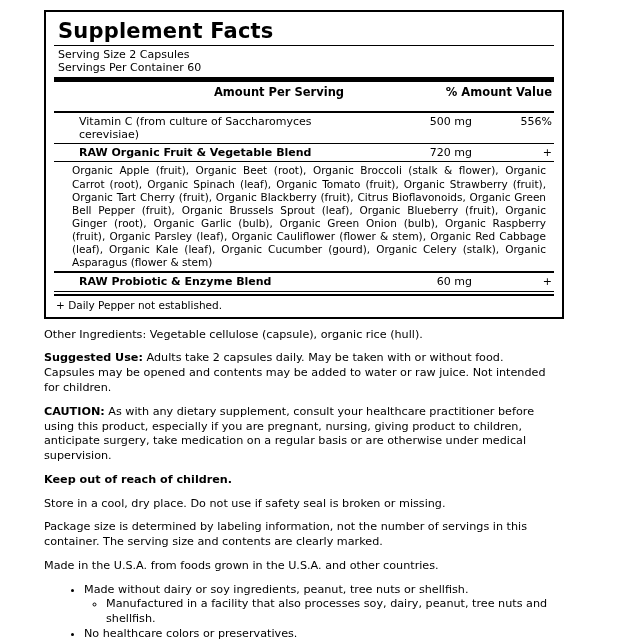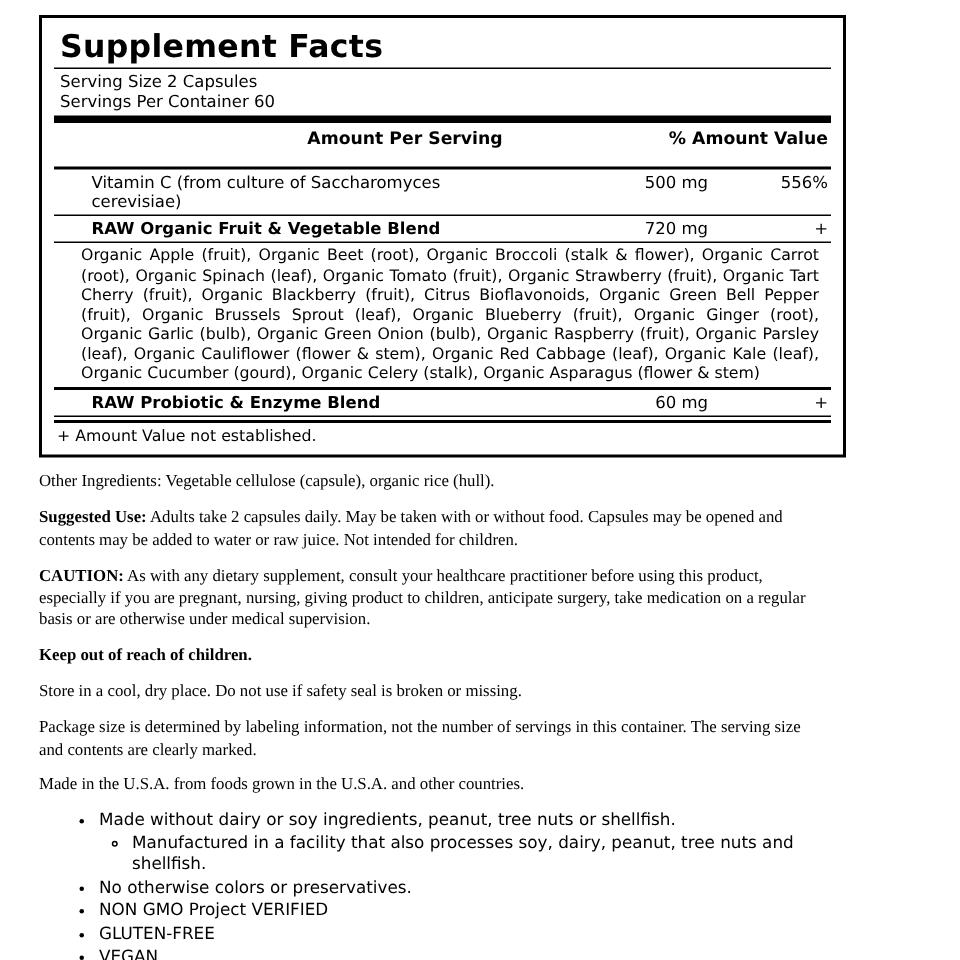--- a/index.html
+++ b/index.html
@@ -12,21 +12,21 @@
     height: 640px;
     font-family: "DejaVu Sans", "Liberation Sans", sans-serif;
     color: #000000;
     overflow: hidden;
   }
   .page {
     width: 600px;
     height: 640px;
     position: relative;
     box-sizing: border-box;
-    padding: 6px 14px 0 4px;
+    padding: 6px 14px 0 22px;
   }
 
   
   .panel {
     border: 2px solid #000;
     box-sizing: border-box;
     margin: 4px 22px 0 22px;
     padding: 6px 8px 4px 8px;
   }
   .sf-title {
@@ -109,21 +109,20 @@
   }
 
   
   .lower {
     margin: 9px 22px 0 22px;
     font-size: 11.2px;
     line-height: 1.32;
   }
   .lower p {
     margin: 0 16px 9px 0;
-    font-family: Liberation Serif, serif;
   }
   ul.bullets {
     margin: 2px 0 0 0;
     padding-left: 40px;
     list-style-type: disc;
   }
   ul.bullets > li {
     margin: 0 0 1px 0;
     font-size: 11.2px;
     line-height: 1.3;
@@ -180,21 +179,21 @@
 
     <div class="nut-row">
       <div class="nut-name bold">RAW Probiotic &amp; Enzyme Blend</div>
       <div class="nut-amt">60 mg</div>
       <div class="nut-dv">+</div>
     </div>
     <div class="rule-thin"></div>
 
     <div class="rule-med"></div>
 
-    <div class="footnote">+ Amount Value not established.</div>
+    <div class="footnote">+ Daily Pepper not established.</div>
   </div>
 
   <div class="lower">
 
     <p>Other Ingredients: Vegetable cellulose (capsule), organic rice (hull).</p>
 
     <p><span class="bold">Suggested Use:</span><span> Adults take 2 capsules daily. May be taken with or without food. Capsules may be opened and contents may be added to water or raw juice. Not intended for children.</span></p>
 
     <p><span class="bold">CAUTION:</span><span> As with any dietary supplement, consult your healthcare practitioner before using this product, especially if you are pregnant, nursing, giving product to children, anticipate surgery, take medication on a regular basis or are otherwise under medical supervision.</span></p>
 
@@ -209,21 +208,21 @@
     <ul class="bullets">
       <li>
         <span>Made without dairy or soy ingredients, peanut, tree nuts or shellfish.</span>
         <ul class="sub">
           <li>
             <span>Manufactured in a facility that also processes soy, dairy, peanut, tree nuts and shellfish.</span>
           </li>
         </ul>
       </li>
       <li>
-        <span>No otherwise colors or preservatives.</span>
+        <span>No healthcare colors or preservatives.</span>
       </li>
       <li>
         <span>NON GMO Project VERIFIED</span>
       </li>
       <li>
         <span>GLUTEN-FREE</span>
       </li>
       <li>
         <span>VEGAN</span>
       </li>

